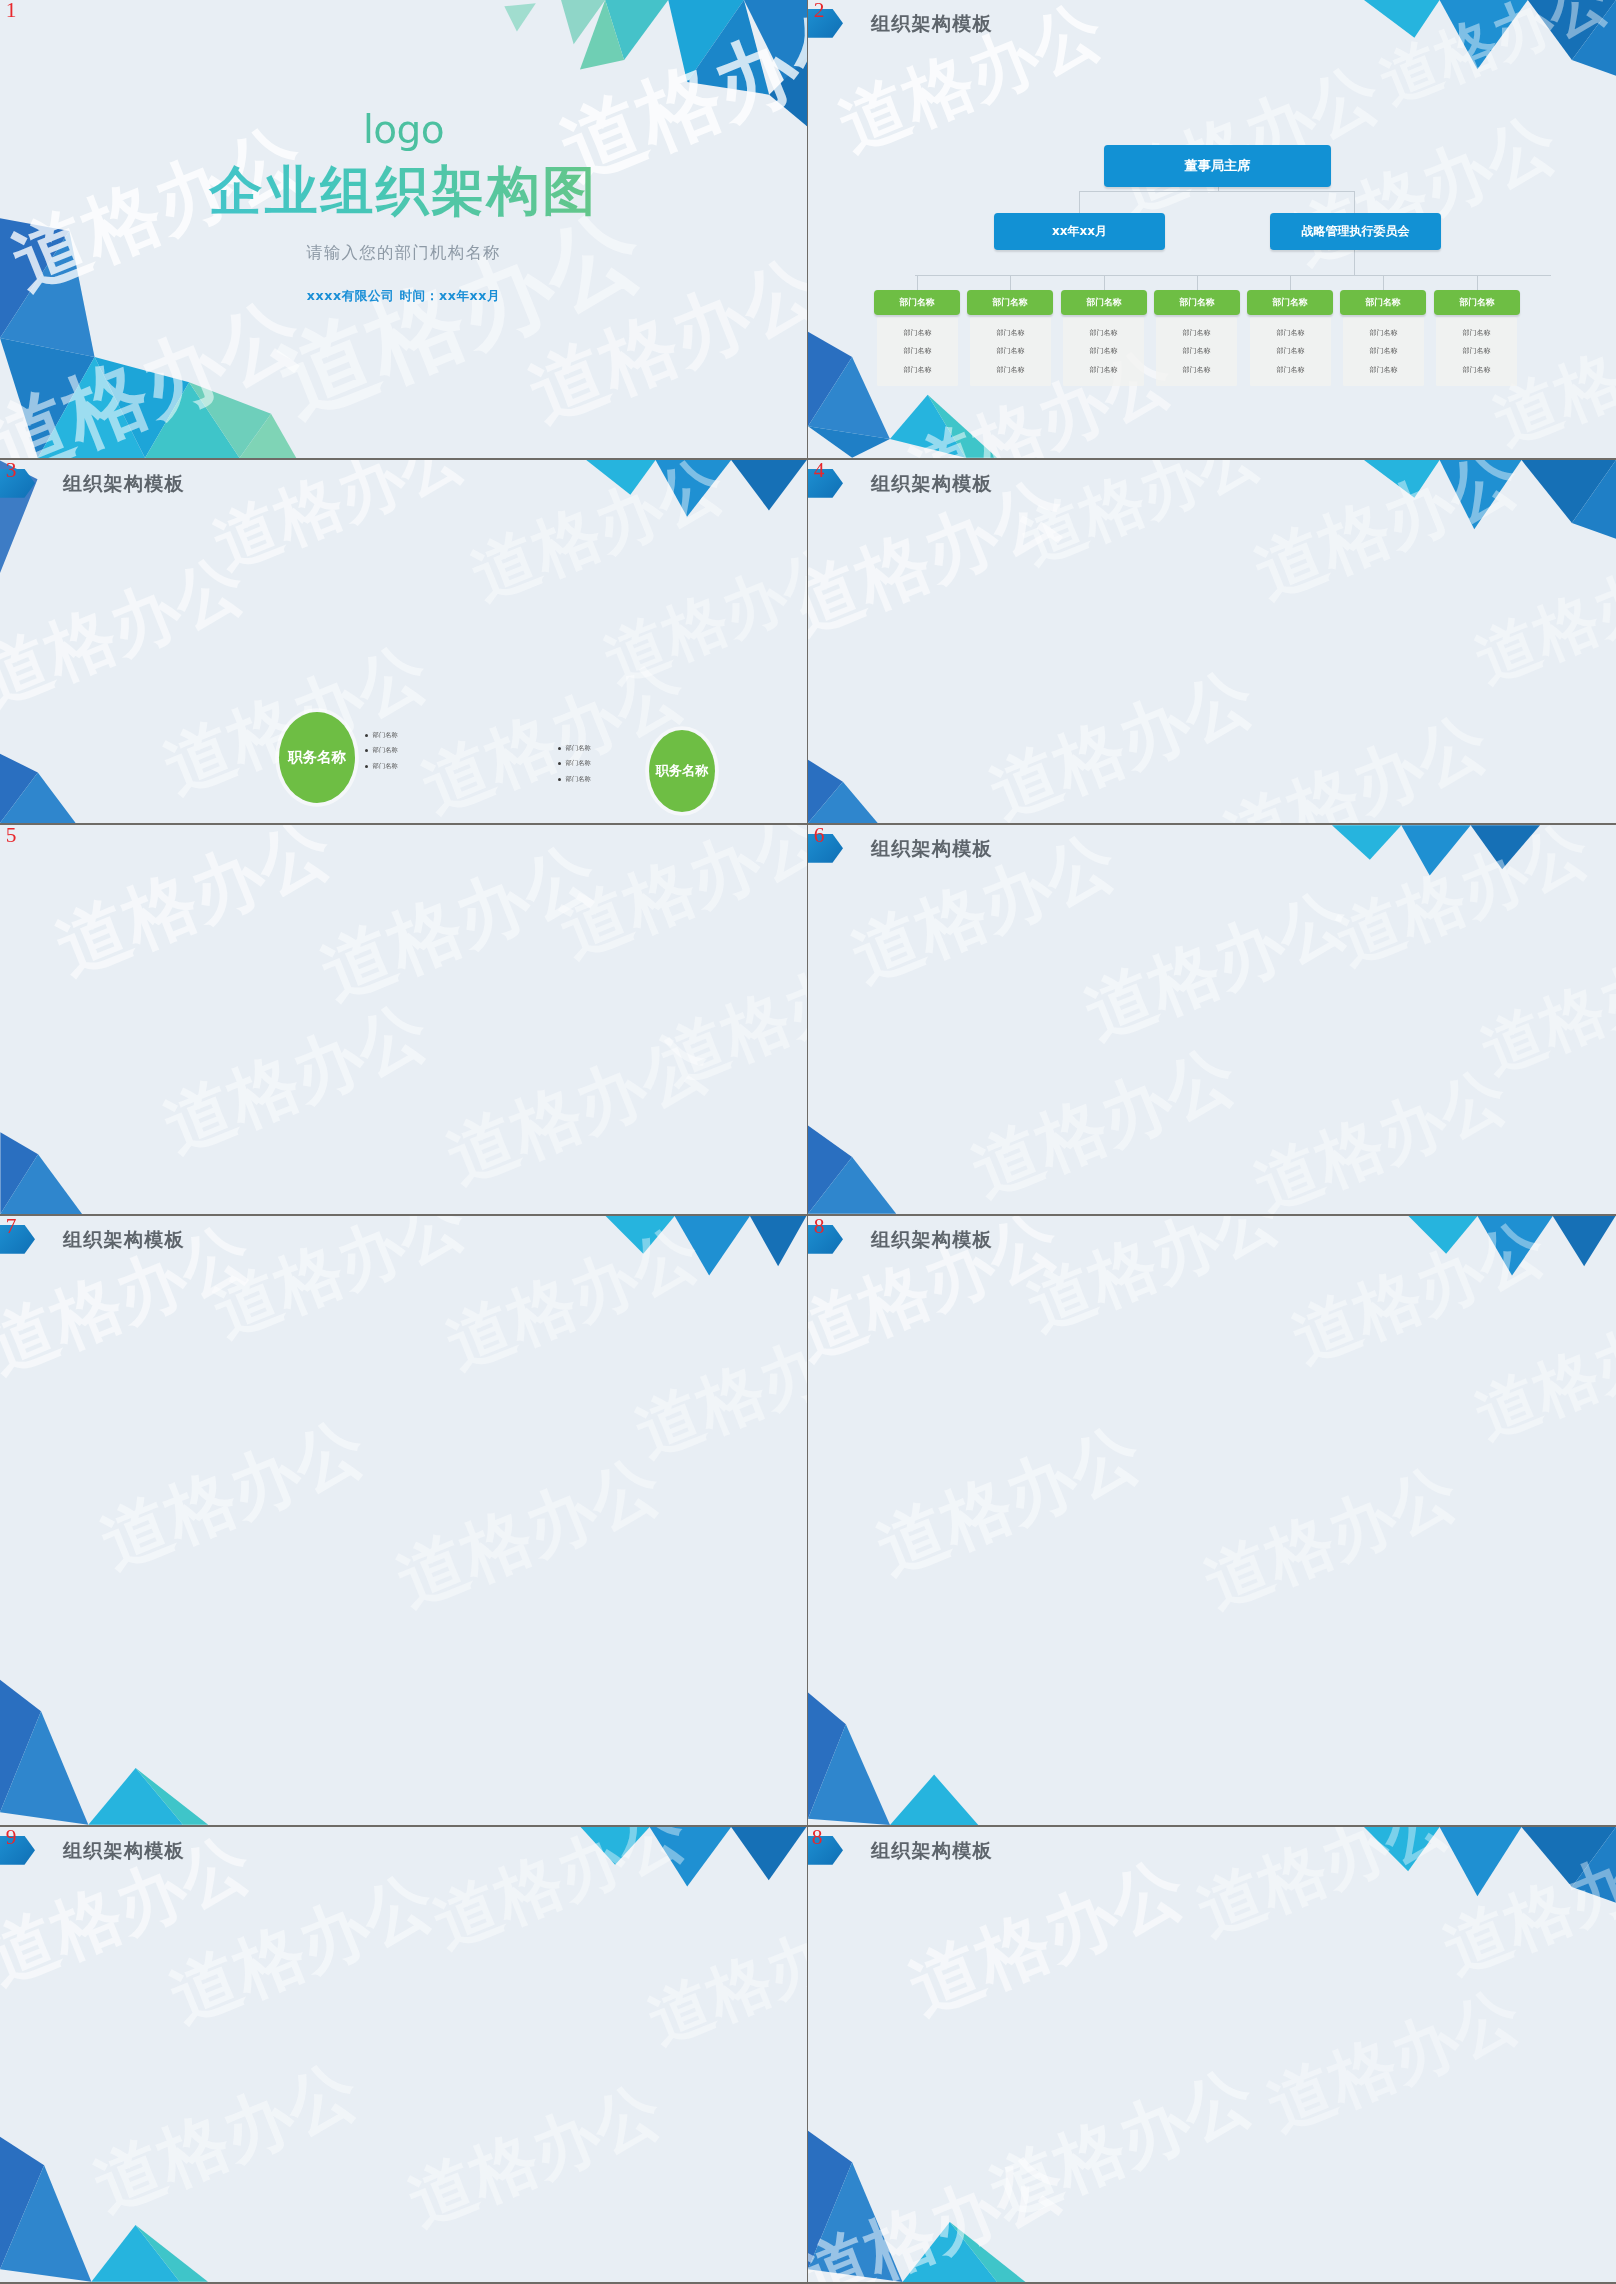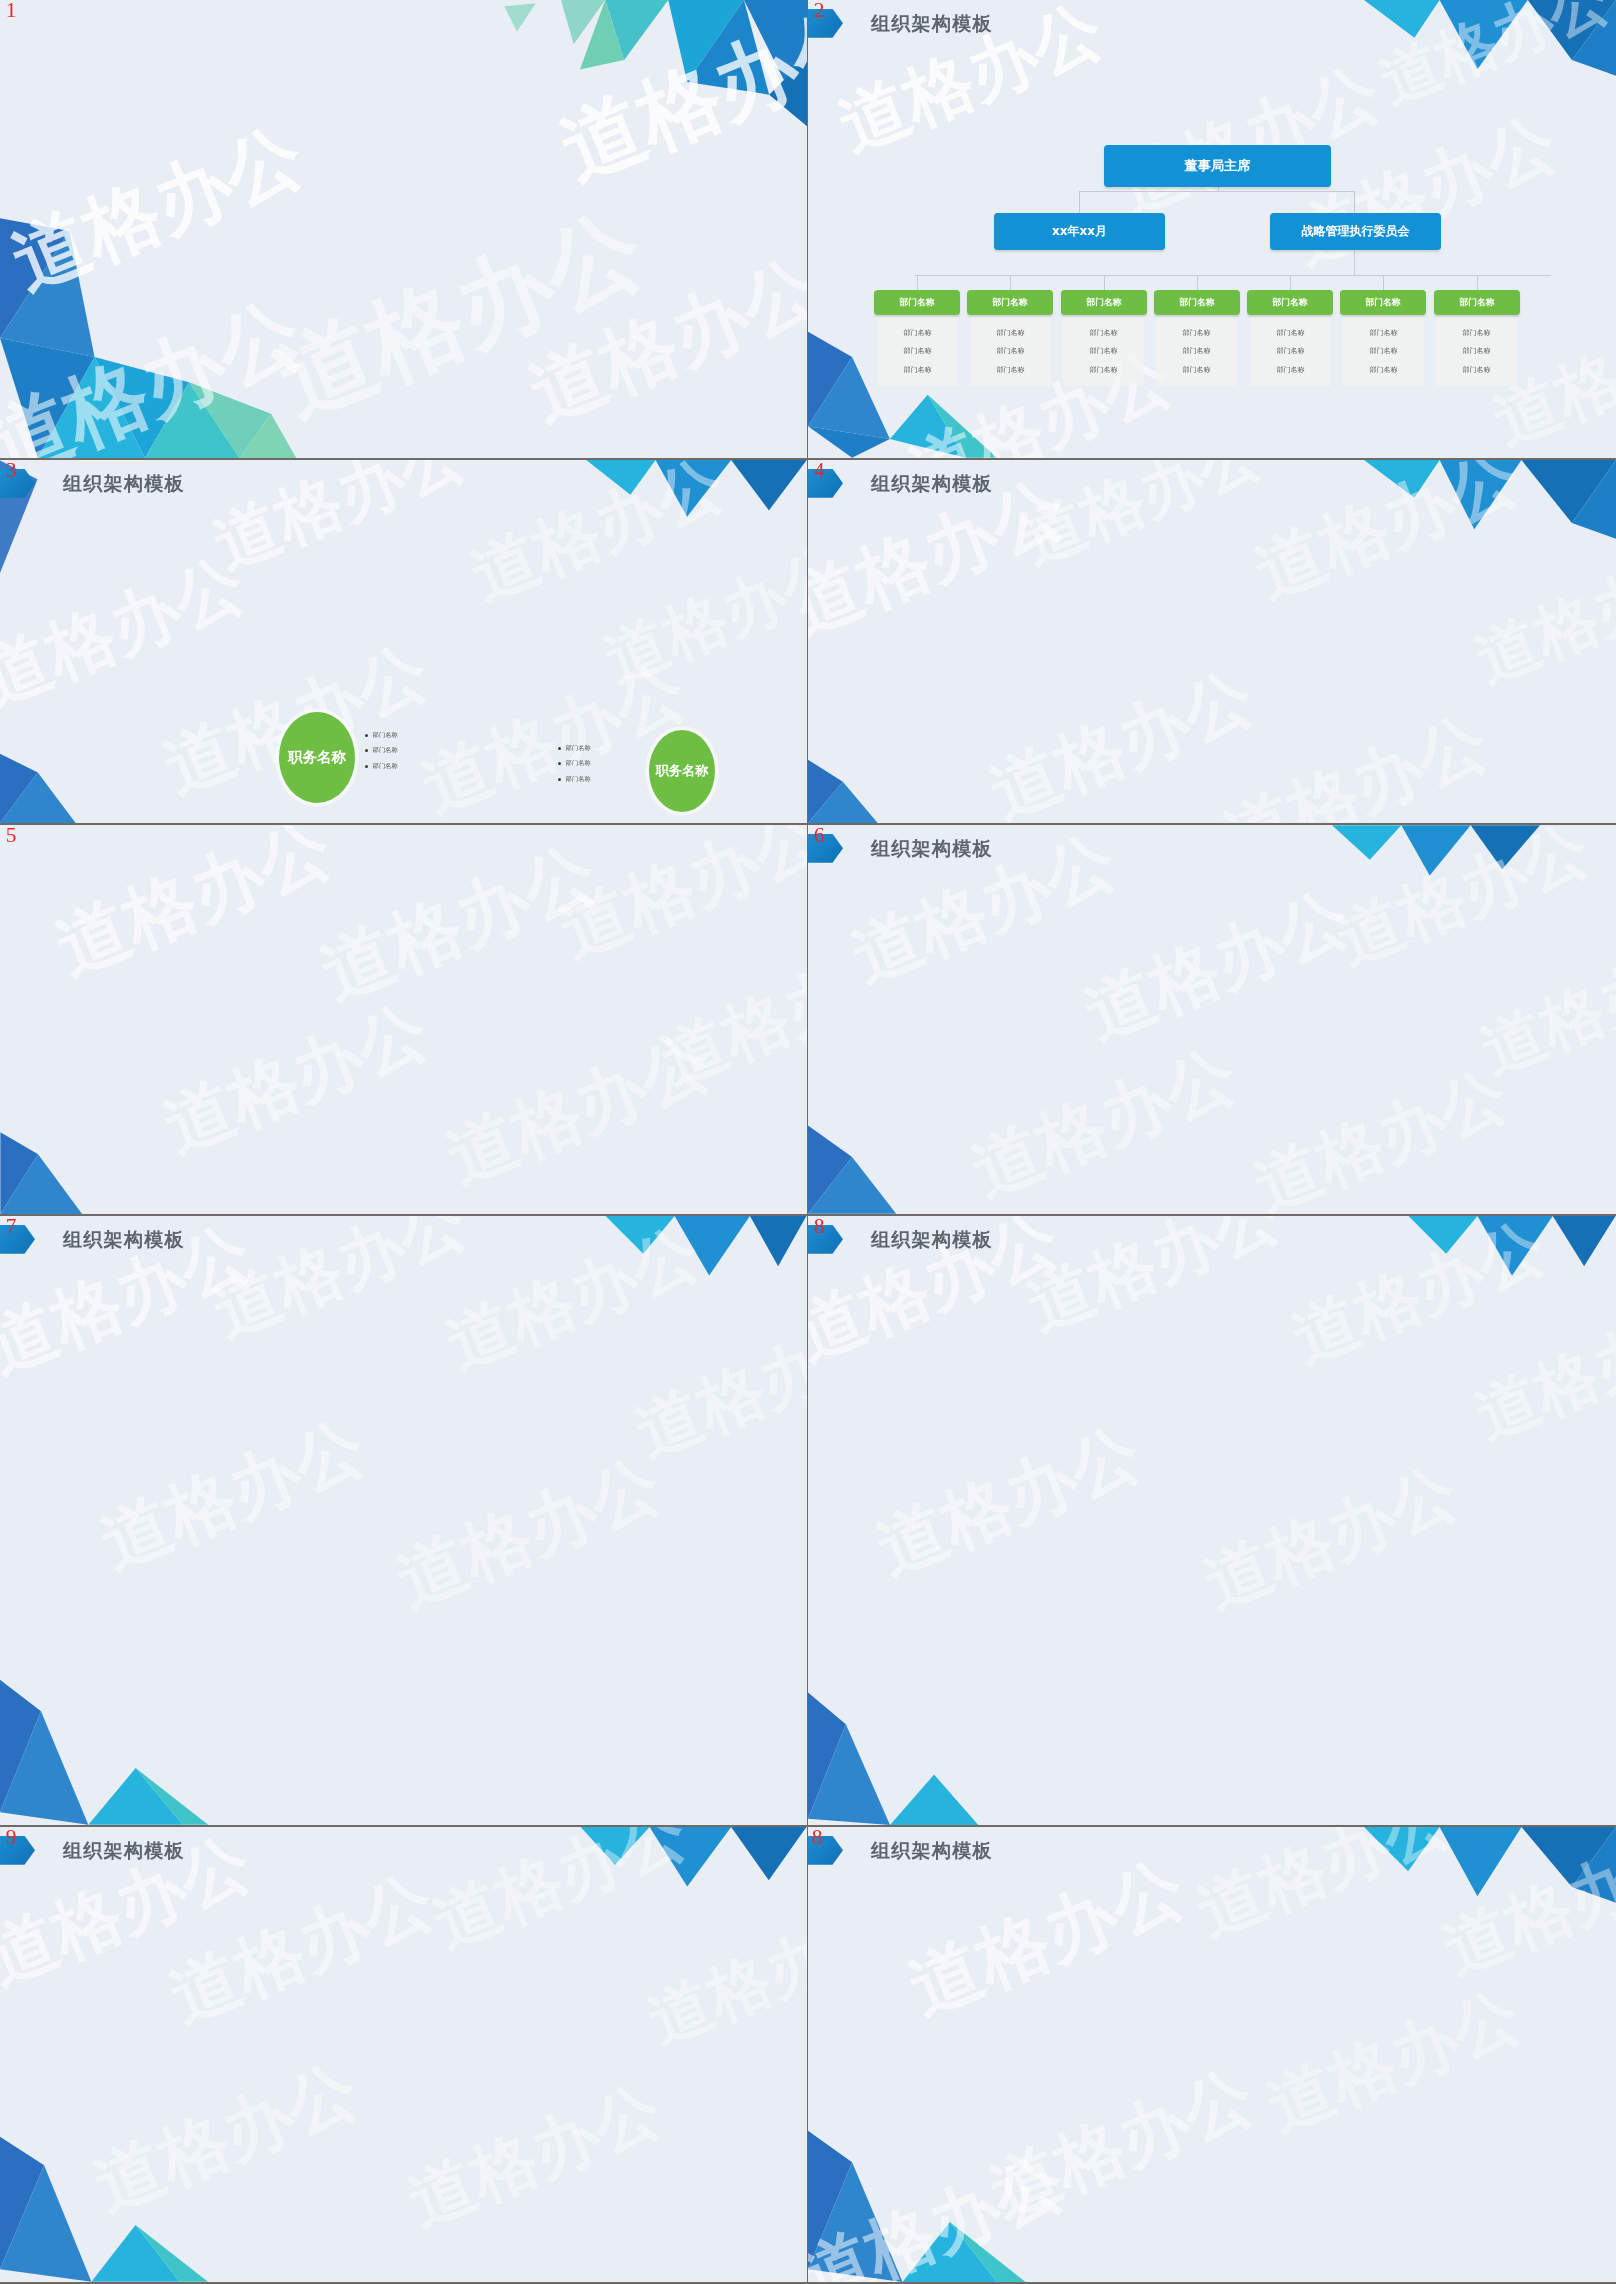--- a/index.html
+++ b/index.html
@@ -94,20 +94,29 @@
       <polygon points="300,300 380,420 430,350" fill="#6ecfbb"></polygon>
       <polygon points="380,420 430,350 470,420" fill="#7fd4b6"></polygon>
     </svg>
     <div class="wm">
       <span style="left:6.3px;top:158px;font-size:76px">道格办公</span>
       <span style="left:271px;top:252px;font-size:95px;opacity:.6">道格办公</span>
       <span style="left:554px;top:38px;font-size:82px">道格办公</span>
       <span style="left:523px;top:290px;font-size:76px;opacity:.65">道格办公</span>
       <span style="left:-19px;bottom:12.6px;font-size:82px;opacity:.7">道格办公</span>
     </div>
+    <div style="position:absolute;left:0;right:0;top:107px;text-align:center;z-index:20">
+      <div style="font-size:39px;color:#4cc0a0;font-family:'DejaVu Sans',sans-serif;letter-spacing:-0.6px">logo</div>
+      <div style="font-size:53px;font-weight:bold;letter-spacing:2.5px;margin-top:3.8px;
+                  background:linear-gradient(90deg,#3ec2e0,#46c6b8 45%,#7fc75e);
+                  -webkit-background-clip:text;background-clip:text;color:transparent;
+                  font-family:'DejaVu Sans',sans-serif">企业组织架构图</div>
+      <div style="font-size:16.4px;color:#8e9aa6;margin-top:14px;letter-spacing:1.3px;font-family:'DejaVu Sans',sans-serif">请输入您的部门机构名称</div>
+      <div style="font-size:12.6px;color:#1a8fd6;font-weight:bold;margin-top:24px;letter-spacing:0.6px;font-family:'DejaVu Sans',sans-serif">xxxx有限公司  时间：xx年xx月</div>
+    </div>
   </div>
 
   <div class="slide">
     <div class="snum">2</div>
     <div class="corner"></div>
     <div class="stitle">组织架构模板</div>
     <svg class="bg-tri" style="right:0;top:0;width:252px;height:82px" viewBox="0 0 400 130" width="252" height="82">
       <polygon points="0,0 120,0 80,60" fill="#26b4de"></polygon>
       <polygon points="120,0 260,0 180,110" fill="#1f90d2"></polygon>
       <polygon points="260,0 400,0 330,95" fill="#1670b6"></polygon>

